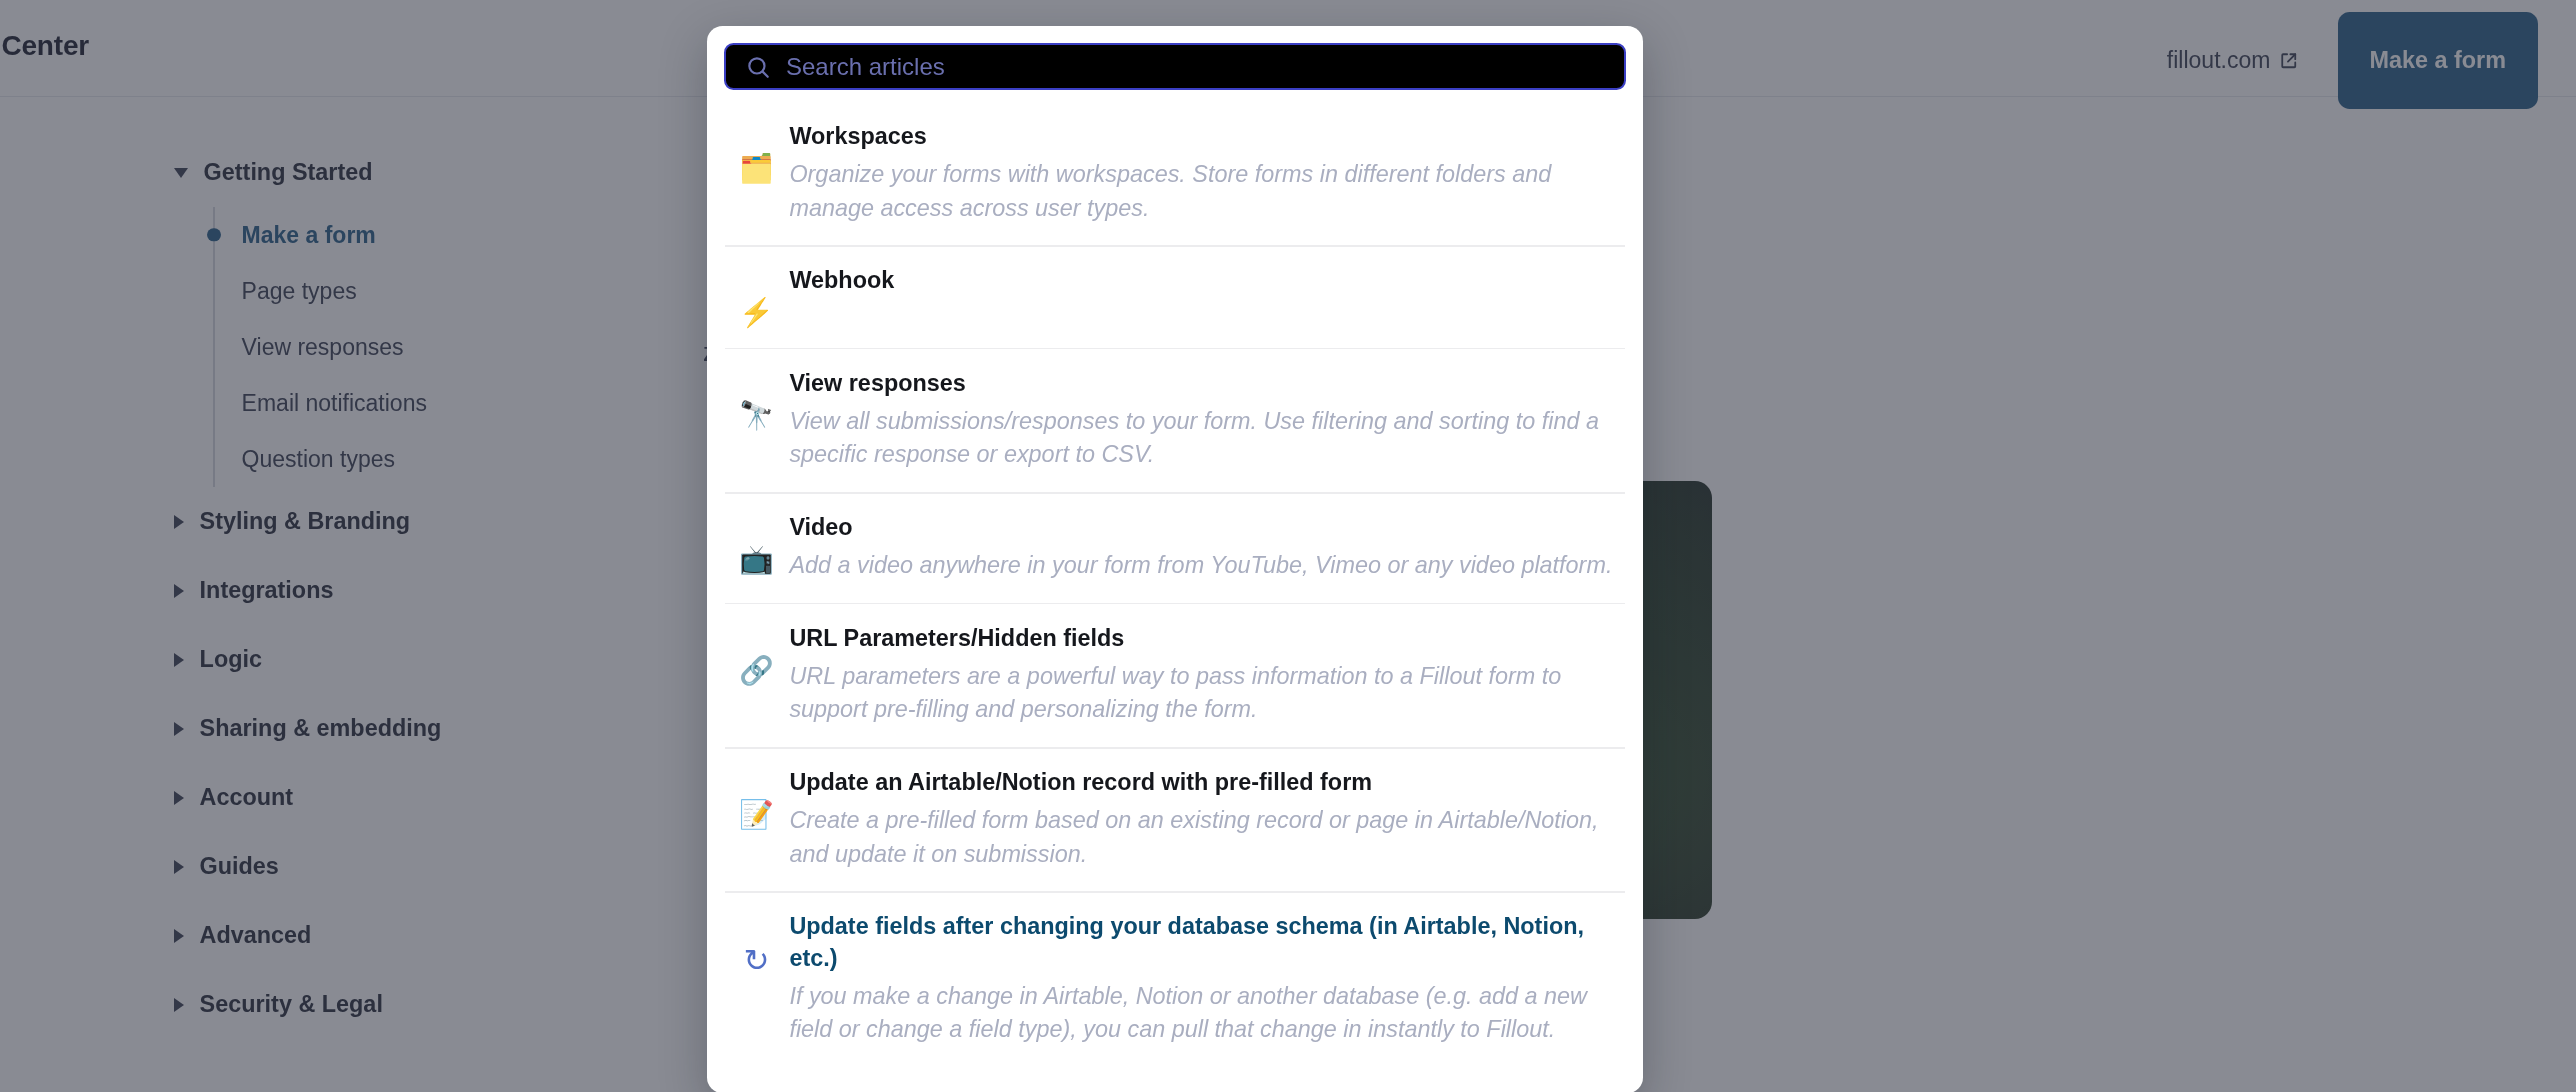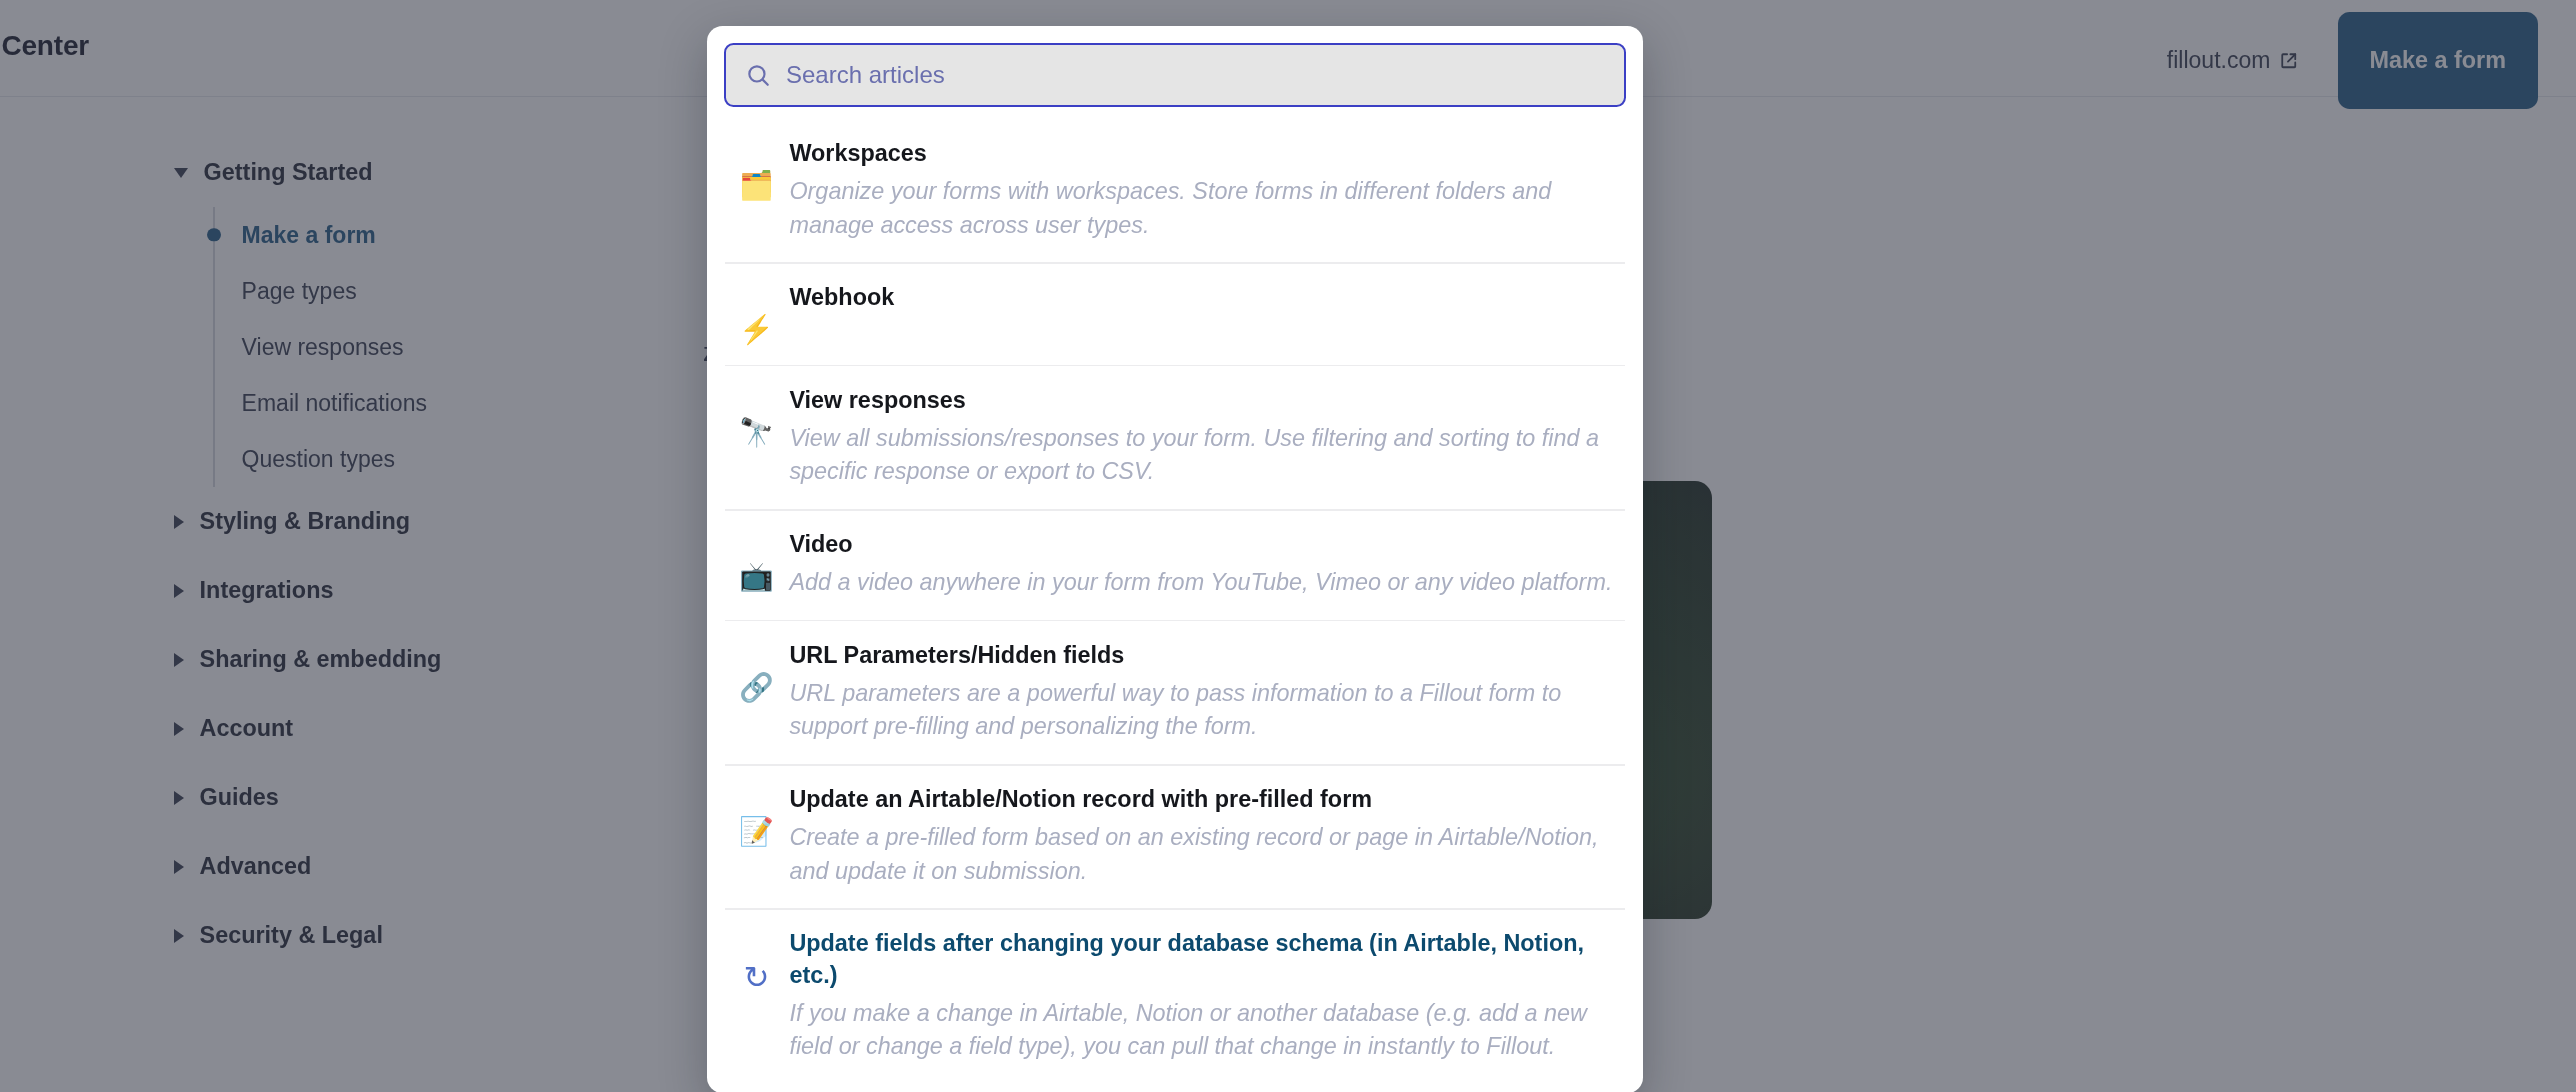--- a/index.html
+++ b/index.html
@@ -214,25 +214,25 @@
   }
 
   #search-wrap {
     padding: 17px 17px 11px 17px;
     flex: none;
   }
   #search-box {
     display: flex;
     align-items: center;
     gap: 15px;
-    height: 64px;
+    height: 47px;
     border: 2.3px solid #3b3fc4;
     border-radius: 9.4px;
     padding: 4px 19px;
-    background: #e5e5e5;
+    background: #000000;
   }
   #search-box svg { width: 26px; height: 26px; flex: none; display:block; }
   #search-input {
     flex: 1;
     border: none;
     outline: none;
     font-size: 24px;
     font-family: "Liberation Sans", sans-serif;
     color: #6a6fae;
     background: transparent;
@@ -339,20 +339,24 @@
     <div class="nav-group">
       <span class="caret closed"></span>
       <span class="nav-group-label">Styling &amp; Branding</span>
     </div>
     <div class="nav-group">
       <span class="caret closed"></span>
       <span class="nav-group-label">Integrations</span>
     </div>
     <div class="nav-group">
       <span class="caret closed"></span>
+      <span class="nav-group-label">Logic</span>
+    </div>
+    <div class="nav-group">
+      <span class="caret closed"></span>
       <span class="nav-group-label">Sharing &amp; embedding</span>
     </div>
     <div class="nav-group">
       <span class="caret closed"></span>
       <span class="nav-group-label">Account</span>
     </div>
     <div class="nav-group">
       <span class="caret closed"></span>
       <span class="nav-group-label">Guides</span>
     </div>

